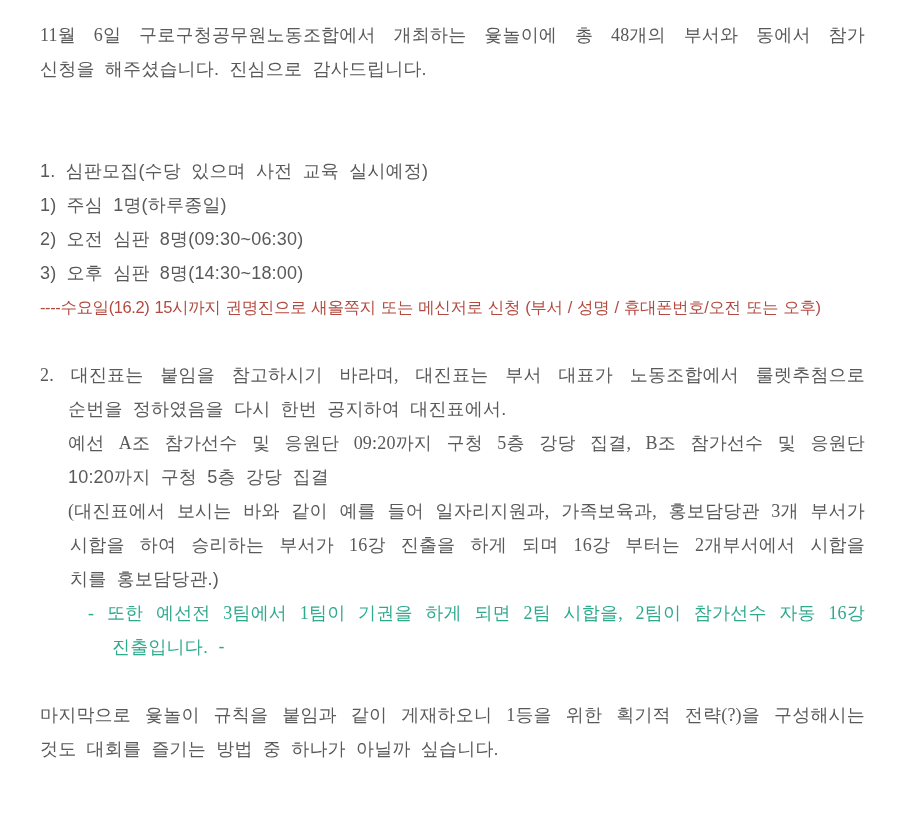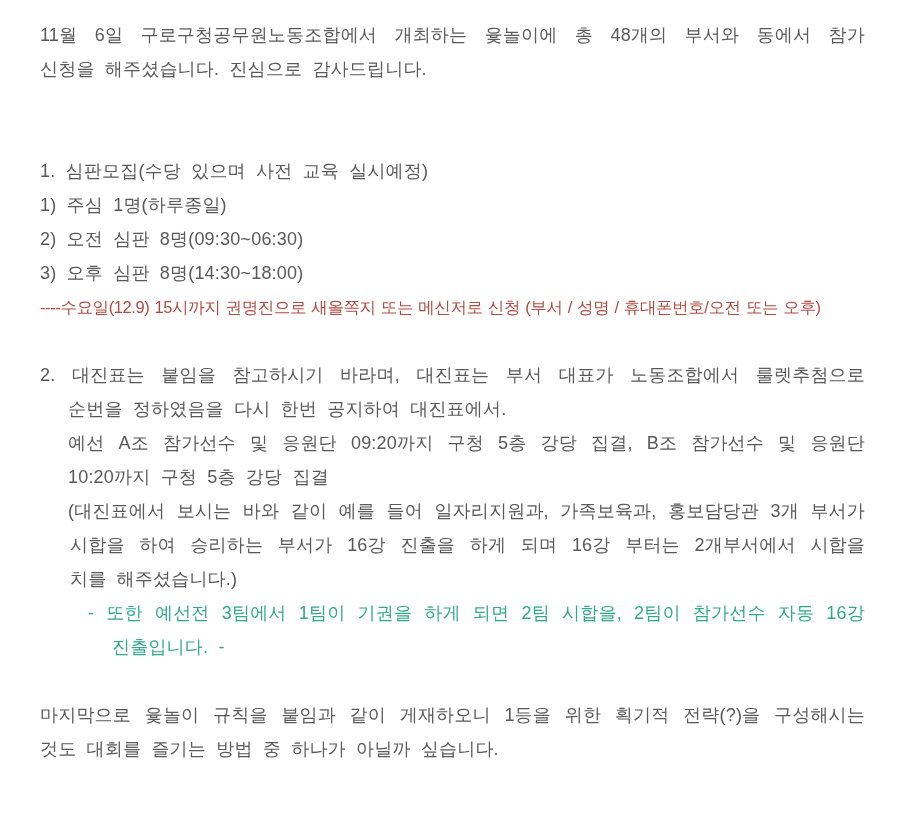--- a/index.html
+++ b/index.html
@@ -31,20 +31,21 @@
     letter-spacing: 0.2px;
     white-space: nowrap;
   }
   
   .fill {
     white-space: normal;
     text-align: justify;
     text-align-last: justify;
     text-justify: inter-word;
     word-spacing: normal;
+    font-family: Liberation Serif, serif;
   }
   .gap { height: 34px; }
   .indent1  { padding-left: 28px; }
   .indent1b { padding-left: 30px; }
   .indent2  { padding-left: 48px; }
   .indent3  { padding-left: 72px; }
   .red {
     color: var(--red);
     font-size: 16.5px;
     letter-spacing: -0.4px;
@@ -64,31 +65,31 @@
 
   <div class="gap"></div>
 
 
   <div class="gap"></div>
 
   <div class="line">1. 심판모집(수당 있으며 사전 교육 실시예정)</div>
   <div class="line">1) 주심 1명(하루종일)</div>
   <div class="line">2) 오전 심판 8명(09:30~06:30)</div>
   <div class="line">3) 오후 심판 8명(14:30~18:00)</div>
-  <div class="line red">----수요일(12.9) 15시까지 권명진으로 새올쪽지 또는 메신저로 신청 (부서 / 성명 / 휴대폰번호/오전 또는 오후)</div>
+  <div class="line red">----수요일(16.2) 15시까지 권명진으로 새올쪽지 또는 메신저로 신청 (부서 / 성명 / 휴대폰번호/오전 또는 오후)</div>
 
   <div class="gap"></div>
 
   <div class="line fill">2. 대진표는 붙임을 참고하시기 바라며, 대진표는 부서 대표가 노동조합에서 룰렛추첨으로</div>
   <div class="line indent1">순번을 정하였음을 다시 한번 공지하여 대진표에서.</div>
   <div class="line fill indent1">예선 A조 참가선수 및 응원단 09:20까지 구청 5층 강당 집결, B조 참가선수 및 응원단</div>
   <div class="line indent1">10:20까지 구청 5층 강당 집결</div>
   <div class="line fill indent1">(대진표에서 보시는 바와 같이 예를 들어 일자리지원과, 가족보육과, 홍보담당관 3개 부서가</div>
   <div class="line fill indent1b">시합을 하여 승리하는 부서가 16강 진출을 하게 되며 16강 부터는 2개부서에서 시합을</div>
-  <div class="line indent1b">치를 해주셨습니다.)</div>
+  <div class="line indent1b">치를 홍보담당관.)</div>
   <div class="line fill green indent2">- 또한 예선전 3팀에서 1팀이 기권을 하게 되면 2팀 시합을, 2팀이 참가선수 자동 16강</div>
   <div class="line green indent3">진출입니다. -</div>
 
   <div class="gap"></div>
 
   <div class="line fill">마지막으로 윷놀이 규칙을 붙임과 같이 게재하오니 1등을 위한 획기적 전략(?)을 구성해시는</div>
   <div class="line">것도 대회를 즐기는 방법 중 하나가 아닐까 싶습니다.</div>
 
 </div>
 

